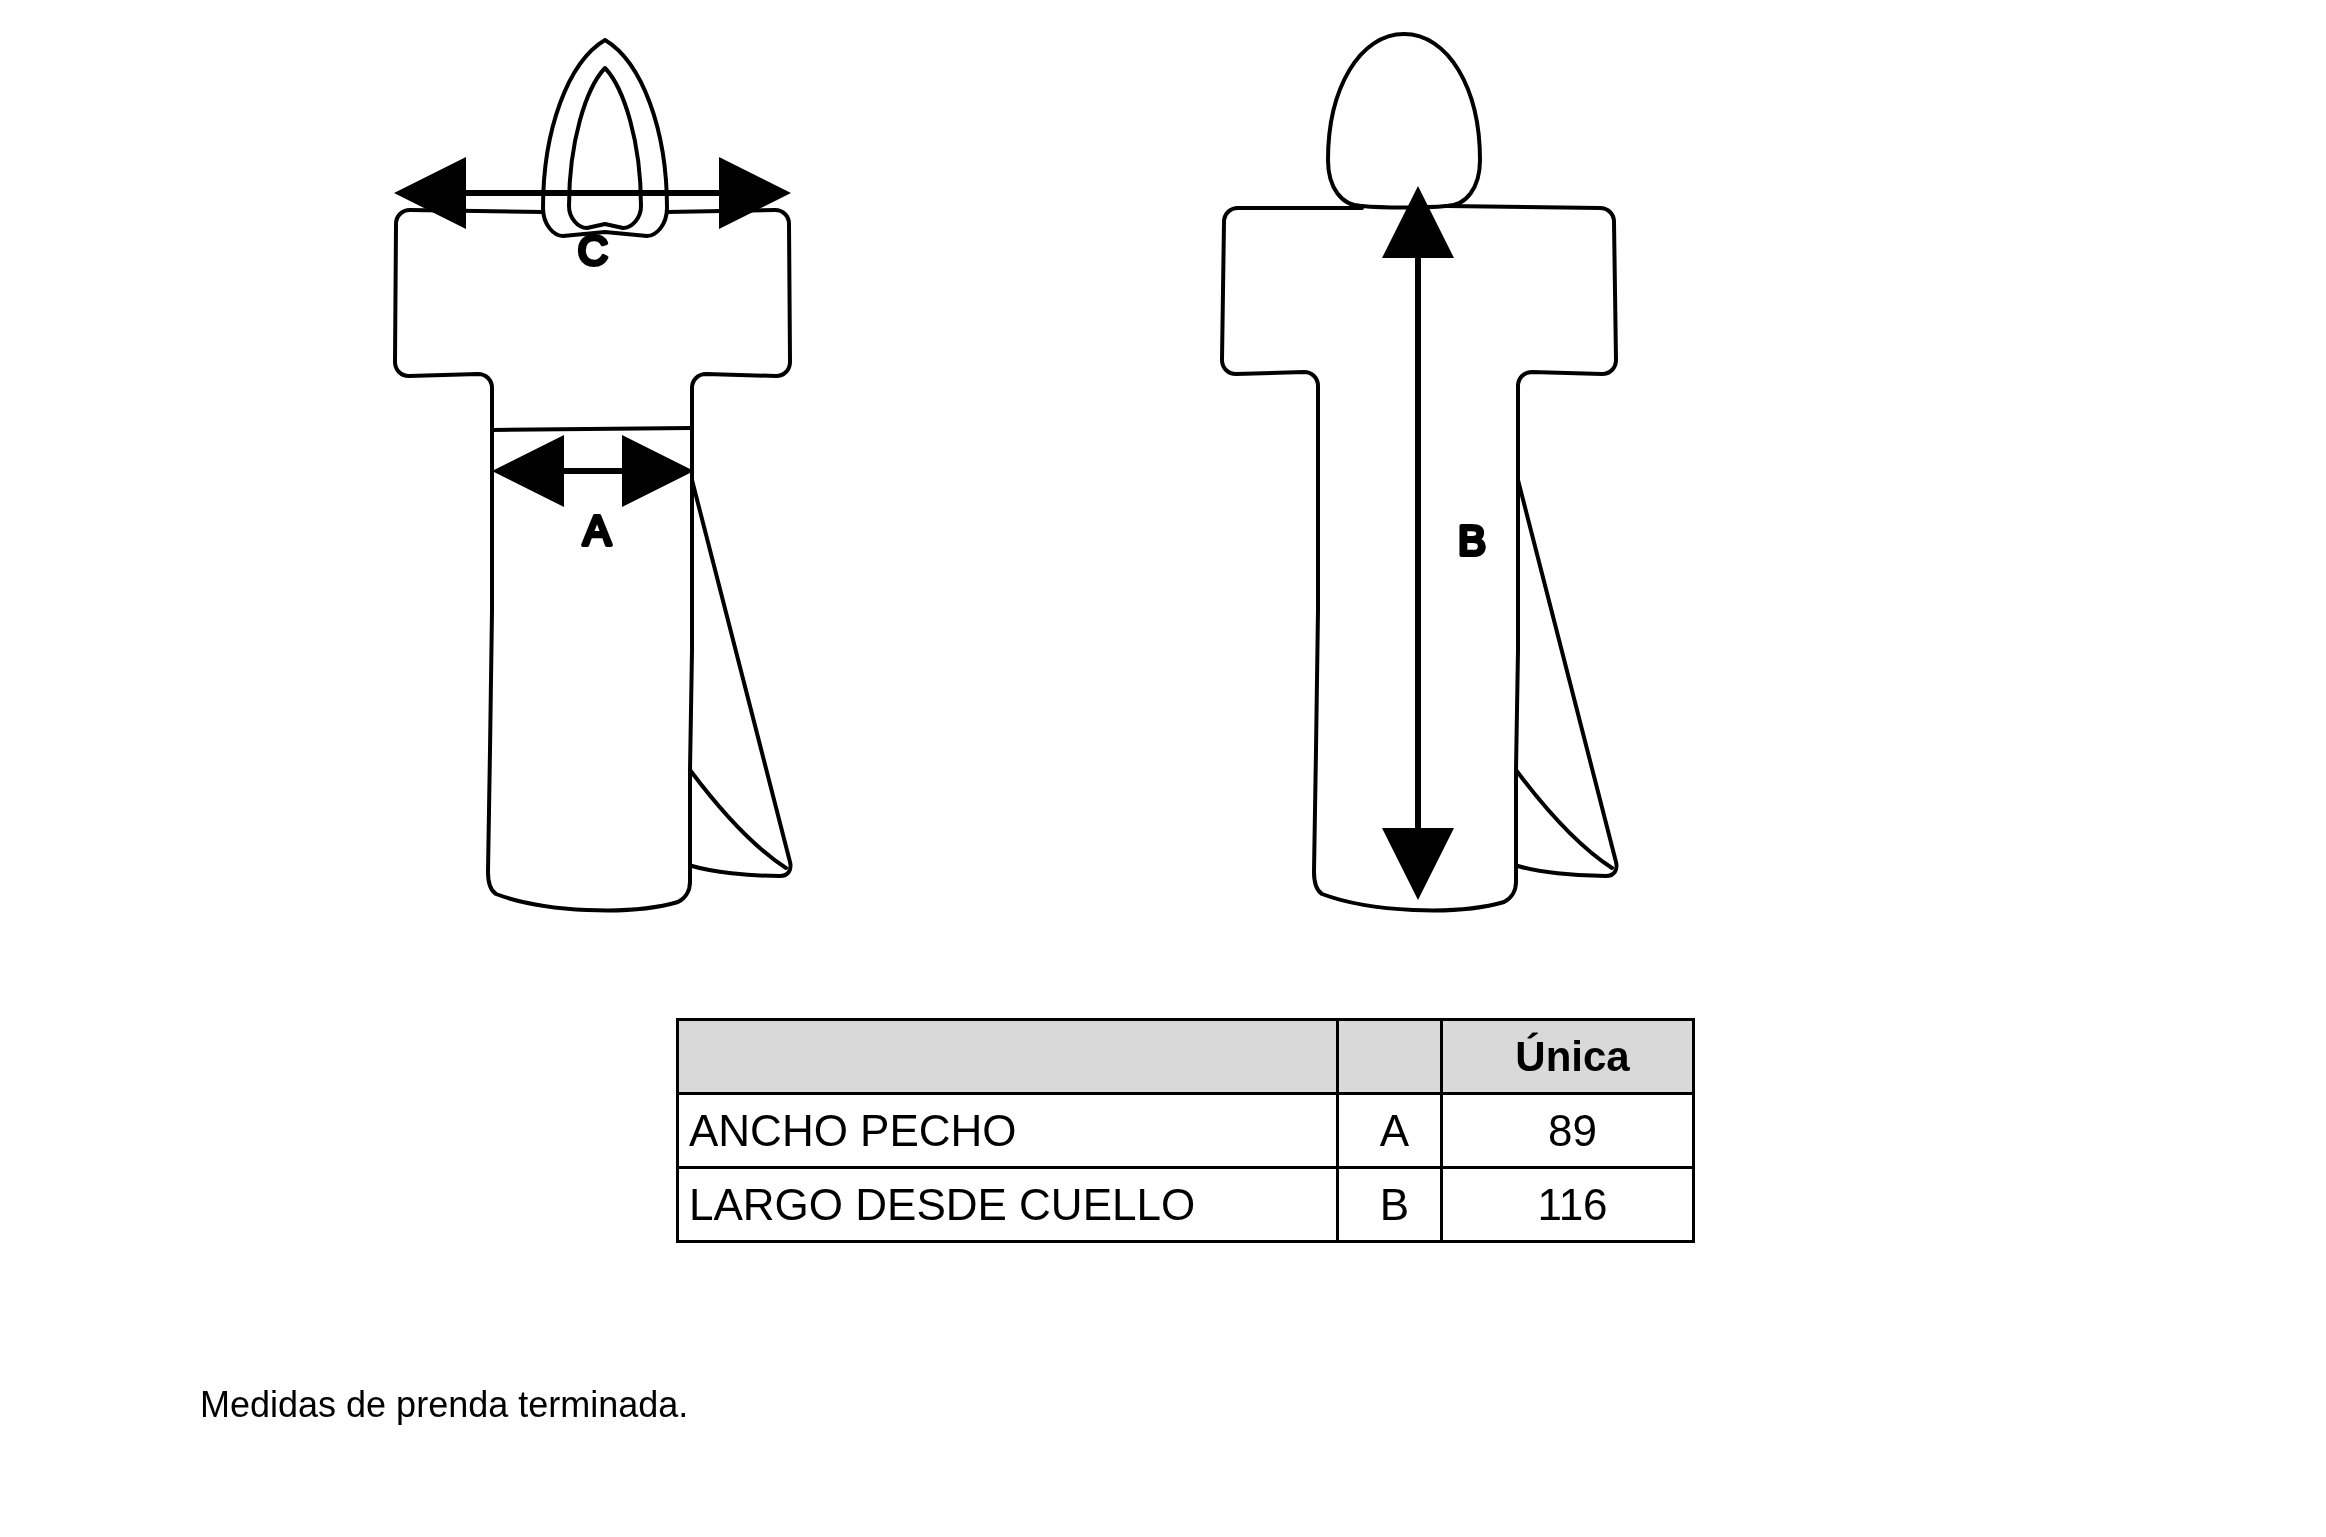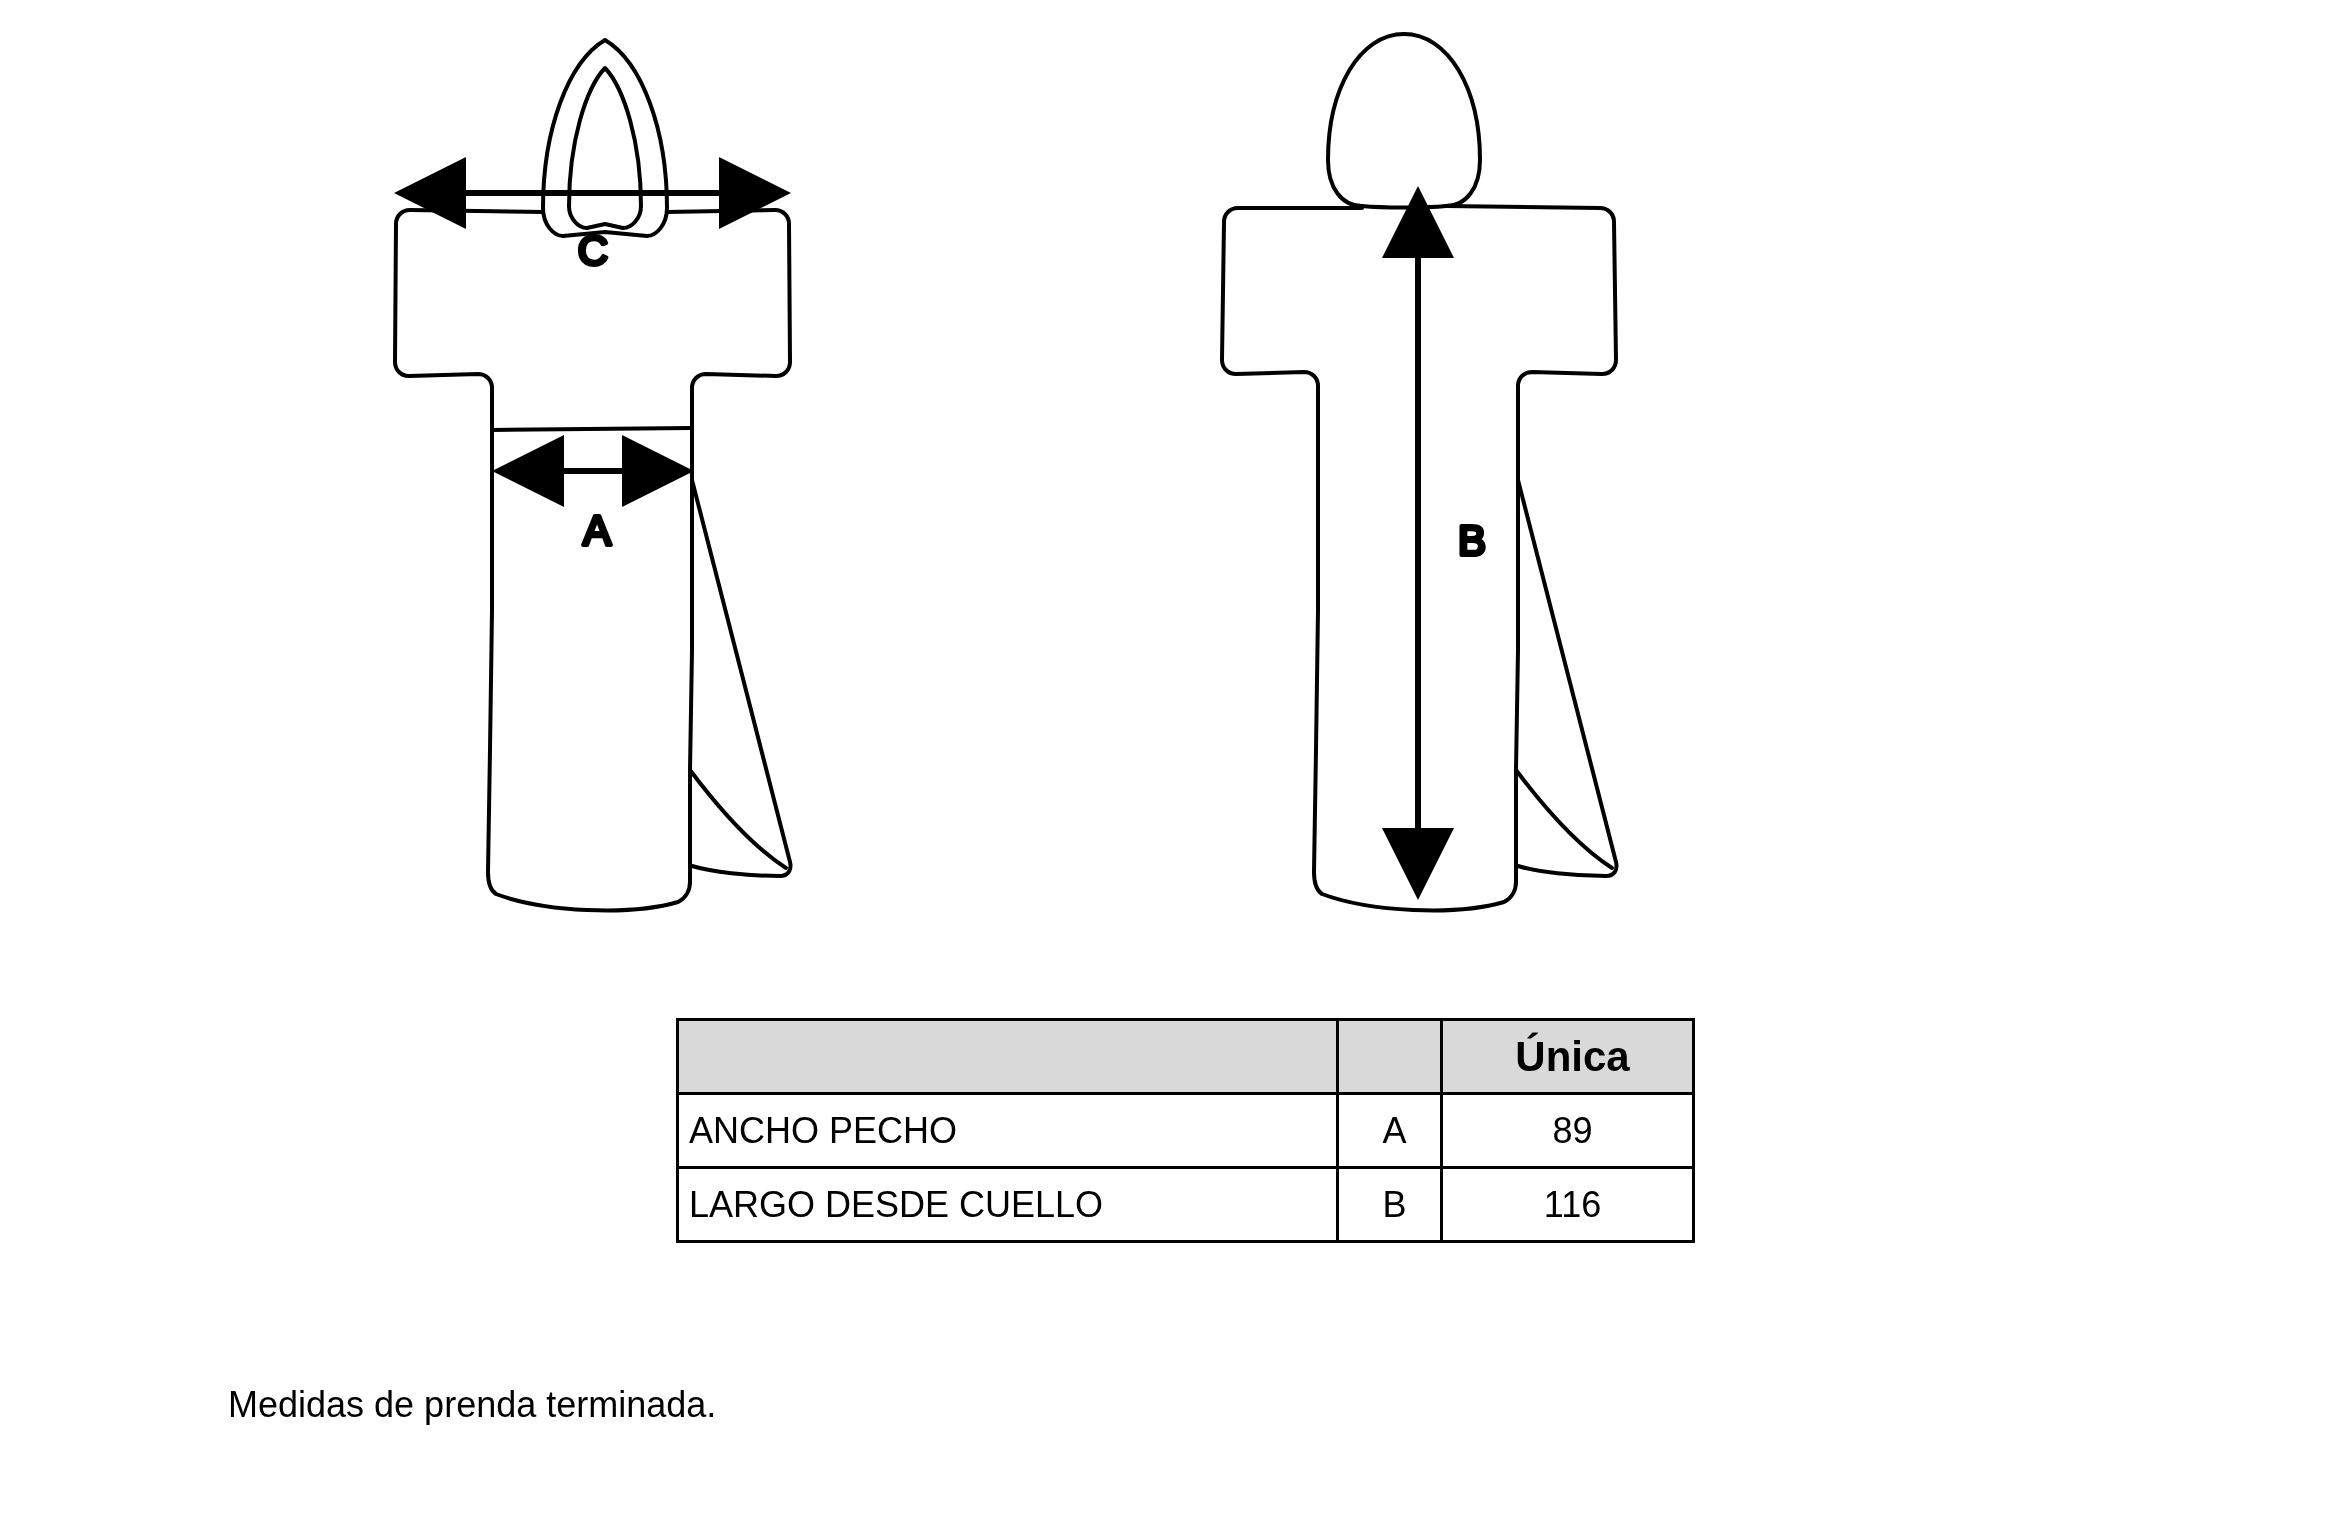--- a/index.html
+++ b/index.html
@@ -43,41 +43,41 @@
     left: 676px;
     top: 1018px;
     border-collapse: collapse;
     table-layout: fixed;
   }
   .size-table td, .size-table th {
     border: 3px solid #000000;
     height: 74px;
     padding: 0 0 0 10px;
     font-family: "Liberation Sans", sans-serif;
-    font-size: 36px;
+    font-size: 44px;
     font-weight: normal;
     vertical-align: middle;
     box-sizing: border-box;
     background: #ffffff;
   }
   .col-name  { width: 660px; text-align: left; padding-left: 14px; }
   .col-key   { width: 104px; text-align: center; font-weight: bold; font-size: 38px; padding-left: 0; }
   .col-value { width: 252px; text-align: center; padding-left: 0; }
 
   .size-table thead td { background: #d9d9d9; }
   .size-table thead td.col-value {
     font-weight: bold;
     font-size: 42px;
     text-align: center;
   }
 
   
   .notes {
     position: absolute;
-    left: 228px;
+    left: 200px;
     top: 1380px;
     font-family: "Liberation Sans", sans-serif;
     font-size: 36px;
     line-height: 1.38;
     color: #000000;
   }
   .notes div { white-space: nowrap; }
 </style>
 </head>
 <body>

